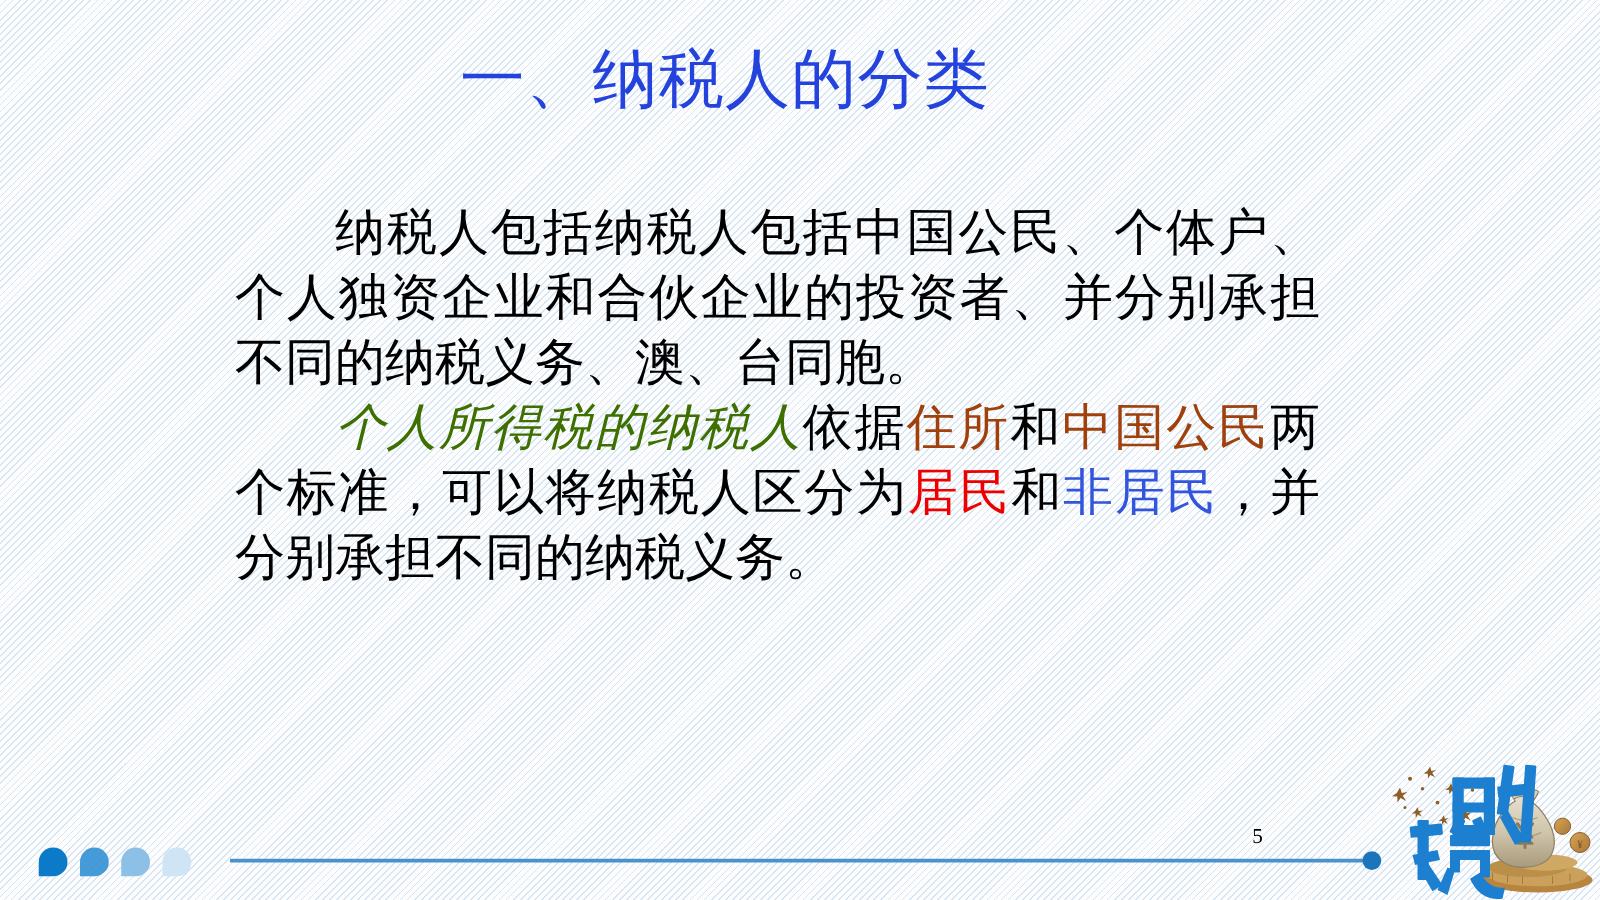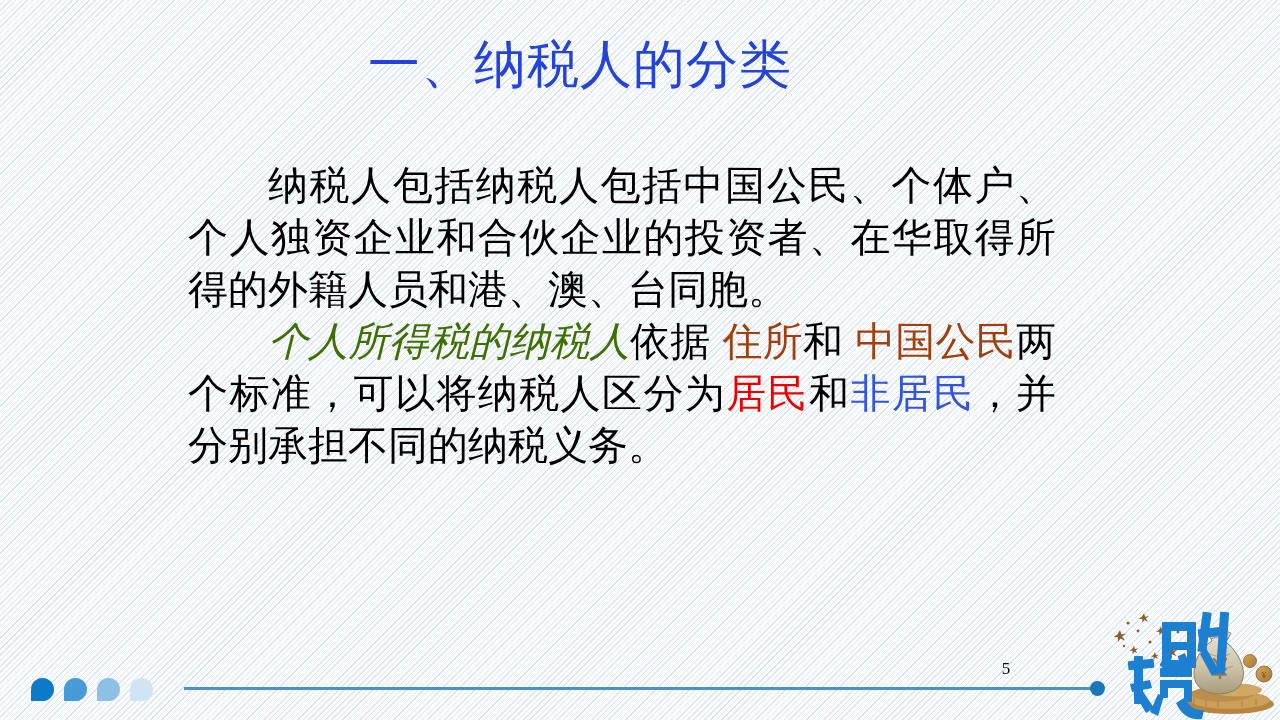--- a/index.html
+++ b/index.html
@@ -52,21 +52,21 @@
     color: #000000;
     text-align: justify;
     text-justify: inter-ideograph;
   }
   .para {
     margin: 0;
     text-indent: 2em;
   }
   .b { font-weight: normal; }
   .green  { color: #3d7000; font-style: italic; }
-  .brown  { color: #a0410d; margin-left: 12px; }
+  .brown  { color: #a0410d; }
   .red    { color: #ee0000; }
   .blue   { color: #3355dd; }
 
   
   #page-number {
     position: absolute;
     left: 986px;
     top: 659px;
     width: 40px;
     text-align: center;
@@ -127,21 +127,21 @@
 </style>
 </head>
 <body>
 
 <div id="slide">
 
   <div id="title">一、纳税人的分类</div>
 
   <div id="body-text">
 
-    <p class="para"><span>纳税人包括</span><span class="b">纳税人包括</span><span>中国公民、个体户、个人独资企业和合伙企业的投资者、在华取得所得的外籍人员和港、澳、台同胞。</span></p>
+    <p class="para"><span>纳税人包括</span><span class="b">纳税人包括</span><span>中国公民、个体户、个人独资企业和合伙企业的投资者、并分别承担不同的纳税义务、澳、台同胞。</span></p>
 
     <p class="para"><span class="green">个人所得税的纳税人</span><span>依据</span><span class="brown">住所</span><span>和</span><span class="brown">中国公民</span><span>两个标准，可以将纳税人区分为</span><span class="red">居民</span><span>和</span><span class="blue">非居民</span><span>，并分别承担不同的纳税义务。</span></p>
 
   </div>
 
   <div id="page-number">5</div>
 
   <div id="footer-dots">
     <span class="dot d1"></span>
     <span class="dot d2"></span>

